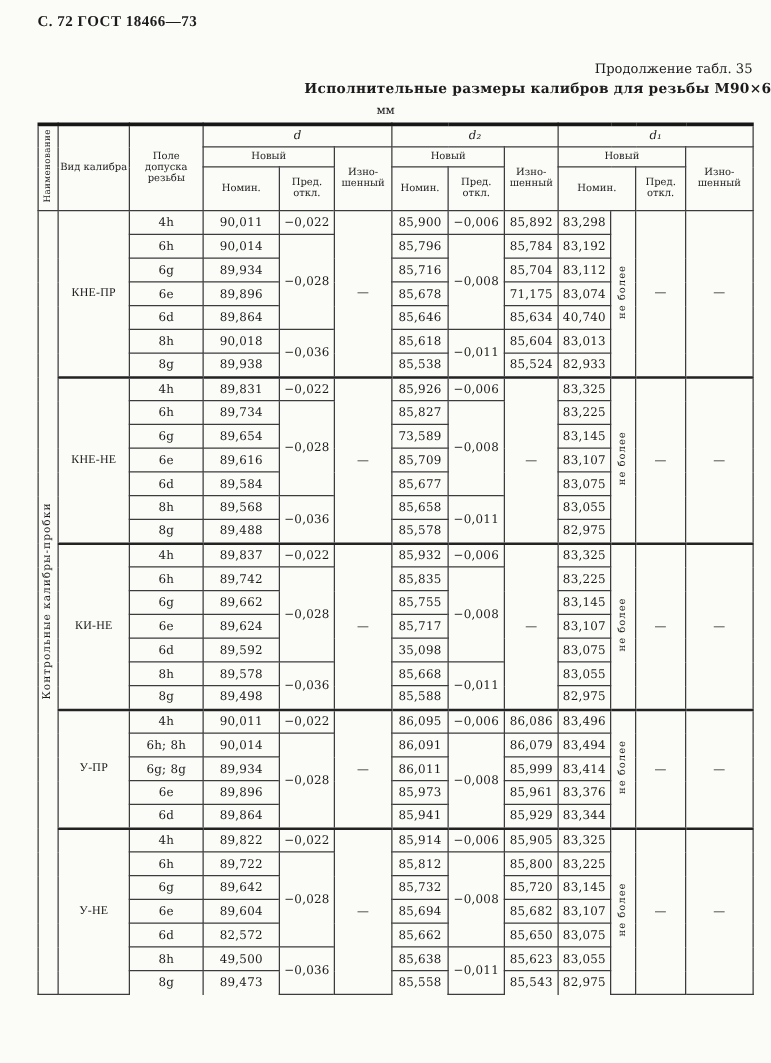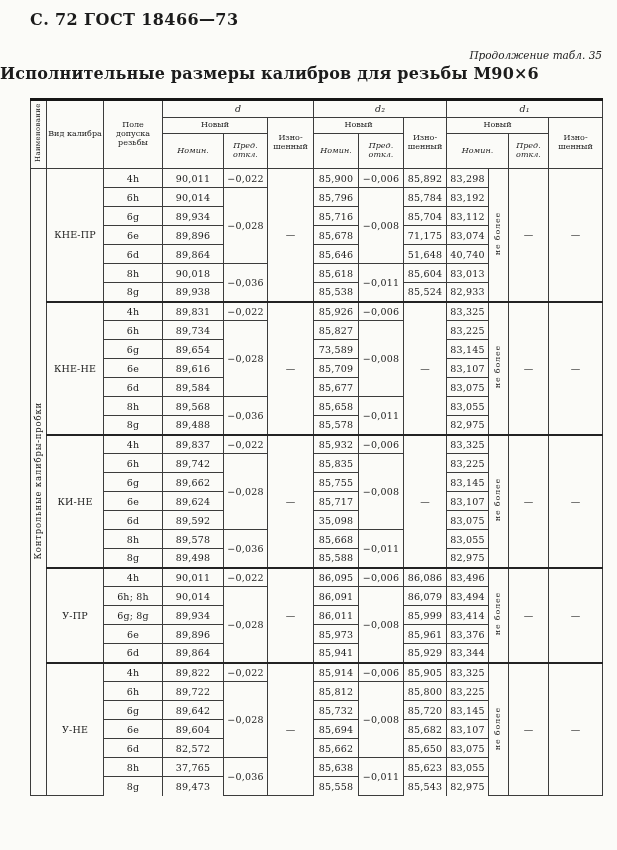--- a/index.html
+++ b/index.html
@@ -7,29 +7,29 @@
     width:617px; height:850px;
     background:#fbfbf8;
     font-family:"DejaVu Serif", serif;
     color:#1b1b1b;
     -webkit-font-smoothing:antialiased;
   }
   .page { position:relative; width:617px; height:850px; overflow:hidden; }
 
   .doc-header {
     position:absolute; left:30px; top:10px;
-    font-size:16px; font-weight:bold; letter-spacing:0.4px;
+    font-size:12px; font-weight:bold; letter-spacing:0.4px;font-family:Liberation Serif, serif;
   }
   .continuation {
     position:absolute; right:15px; top:49px;
-    font-style:italic; font-size:10.5px;
+    font-size:10.5px;
   }
   .title {
     position:absolute; left:0; right:0; top:64px;
-    text-align:left; font-weight:bold; font-size:16px; letter-spacing:0.2px;
+    text-align:right; font-weight:bold; font-size:11px; letter-spacing:0.2px;
   }
   .units {
     position:absolute; left:0; right:0; top:83px;
     text-align:center; font-size:9.5px;
   }
 
   table.gost {
     position:absolute; left:30px; top:98px;
     width:572px;
     border-collapse:collapse; table-layout:fixed;
@@ -41,52 +41,53 @@
     border:1px solid #3c3c3c;
     padding:0 1px;
     text-align:center; vertical-align:middle;
     overflow:hidden;
   }
   .gost thead th {
     font-weight:normal; font-size:8px; line-height:1.12; color:#222;
   }
   .gost thead tr:nth-child(1) th { height:16px; }
   .gost thead tr:nth-child(2) th { height:15px; }
-  .gost thead tr:nth-child(3) th { height:34px;font-style:italic; }
+  .gost thead tr:nth-child(3) th { height:34px; }
   .gost thead .dsym { font-size:9.5px; }
   .gost thead .dsym i { font-family:"DejaVu Serif", serif; }
 
   .gost tbody tr { height:19px; }
   .gost tbody td { font-size:9.5px; letter-spacing:0.2px; }
   .gost tbody tr.group-start td { border-top:2px solid #232323; }
   .gost tbody tr:last-child td { border-bottom:none; }
   .gost { border-bottom:none; }
 
   .vtext {
     display:inline-block;
     writing-mode:vertical-rl;
     transform:rotate(180deg);
     font-size:8.5px; letter-spacing:0.8px;
     line-height:1.1;
     white-space:nowrap;
   }
   .vsmall { font-size:7px; letter-spacing:0.3px; white-space:normal; max-height:58px; }
   .notmore-cell .vtext { font-size:8px; }
   .side-cell { border-top:3px solid #161616; }
-  .kind-cell { font-size:9.5px; letter-spacing:0.5px; }
+  .kind-cell { font-size:9.5px; letter-spacing:0.5px;font-family:Liberation Serif, serif; }
   .tol-cell { font-size:9.5px; }
   .dash { font-size:10px; }
 </style>
 </head>
 <body>
 
 <div class="page">
   <div class="doc-header">С. 72 ГОСТ 18466—73</div>
   <div class="continuation">Продолжение табл. 35</div>
   <div class="title">Исполнительные размеры калибров для резьбы М90×6</div>
+  <div class="units">мм</div>
 
   <table class="gost">
     <colgroup>
       <col style="width:16px">
         <col style="width:57px">
         <col style="width:59px">
       <col style="width:61px">
         <col style="width:44px">
         <col style="width:46px">
       <col style="width:45px">
@@ -159,21 +160,21 @@
           <td class="tol-cell">6e</td>
           <td>89,896</td>
           <td>85,678</td>
           <td>71,175</td>
           <td>83,074</td>
         </tr>
         <tr>
           <td class="tol-cell">6d</td>
           <td>89,864</td>
           <td>85,646</td>
-          <td>51,648</td>
+          <td>85,634</td>
           <td>40,740</td>
         </tr>
         <tr>
           <td class="tol-cell">8h</td>
           <td>90,018</td>
           <td rowspan="2">−0,036</td>
           <td>85,618</td>
           <td rowspan="2">−0,011</td>
           <td>85,604</td>
           <td>83,013</td>
@@ -376,21 +377,21 @@
         </tr>
         <tr>
           <td class="tol-cell">6d</td>
           <td>82,572</td>
           <td>85,662</td>
           <td>85,650</td>
           <td>83,075</td>
         </tr>
         <tr>
           <td class="tol-cell">8h</td>
-          <td>37,765</td>
+          <td>49,500</td>
           <td rowspan="2">−0,036</td>
           <td>85,638</td>
           <td rowspan="2">−0,011</td>
           <td>85,623</td>
           <td>83,055</td>
         </tr>
         <tr>
           <td class="tol-cell">8g</td>
           <td>89,473</td>
           <td>85,558</td>

